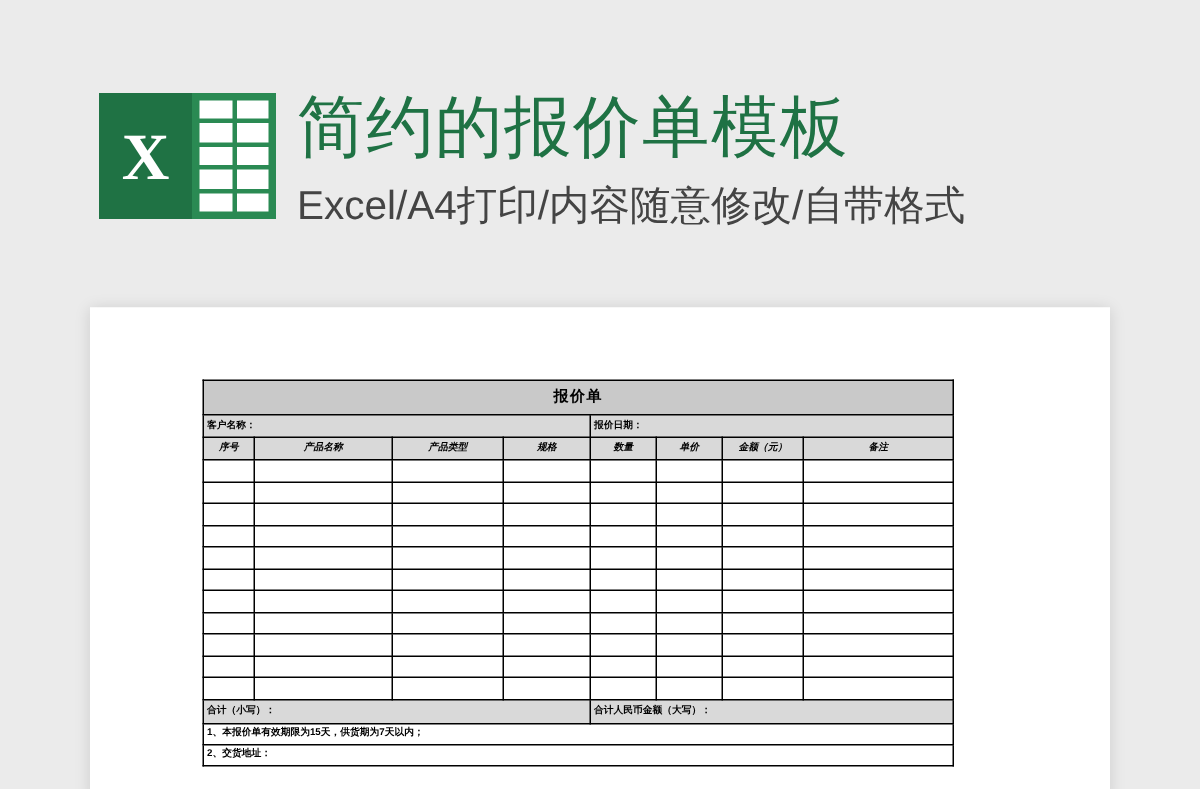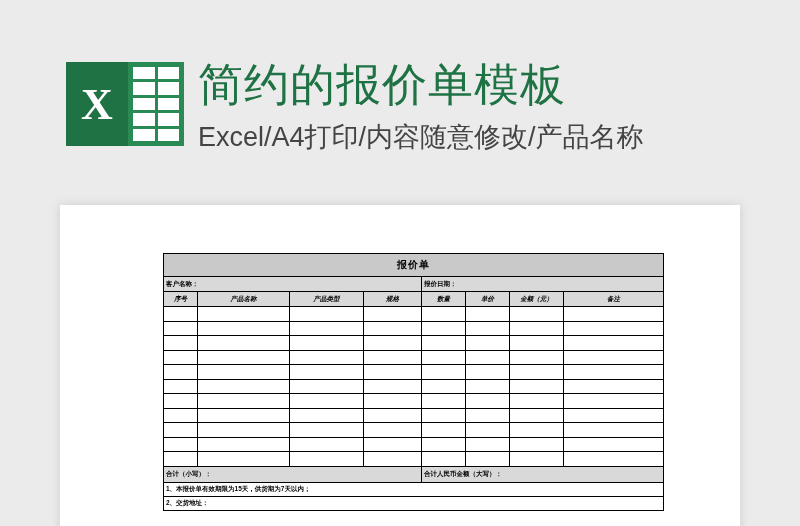--- a/index.html
+++ b/index.html
@@ -106,21 +106,20 @@
     top: 48px;
     width: 500px;
   }
 
   table.quote {
     border-collapse: collapse;
     width: 500px;
     table-layout: fixed;
     font-size: 6.5px;
     color: #000000;
-    margin-left: 28px;
   }
   table.quote td {
     border: 0.7px solid #000000;
     height: 13px;
     padding: 0 2px;
     vertical-align: middle;
     font-size: 6.5px;
     line-height: 10px;
   }
   .doc-title {
@@ -180,21 +179,21 @@
         <span></span>
       <span></span>
         <span></span>
       <span></span>
         <span></span>
     </div>
   </div>
 
   <div class="titles">
     <div class="title-main">简约的报价单模板</div>
-    <div class="title-sub">Excel/A4打印/内容随意修改/产品名称</div>
+    <div class="title-sub">Excel/A4打印/内容随意修改/自带格式</div>
   </div>
 </div>
 
 <div class="paper-shadow"></div>
 <div class="paper">
   <div class="sheet">
     <table class="quote">
       <colgroup>
         <col style="width:34px">
         <col style="width:92px">

